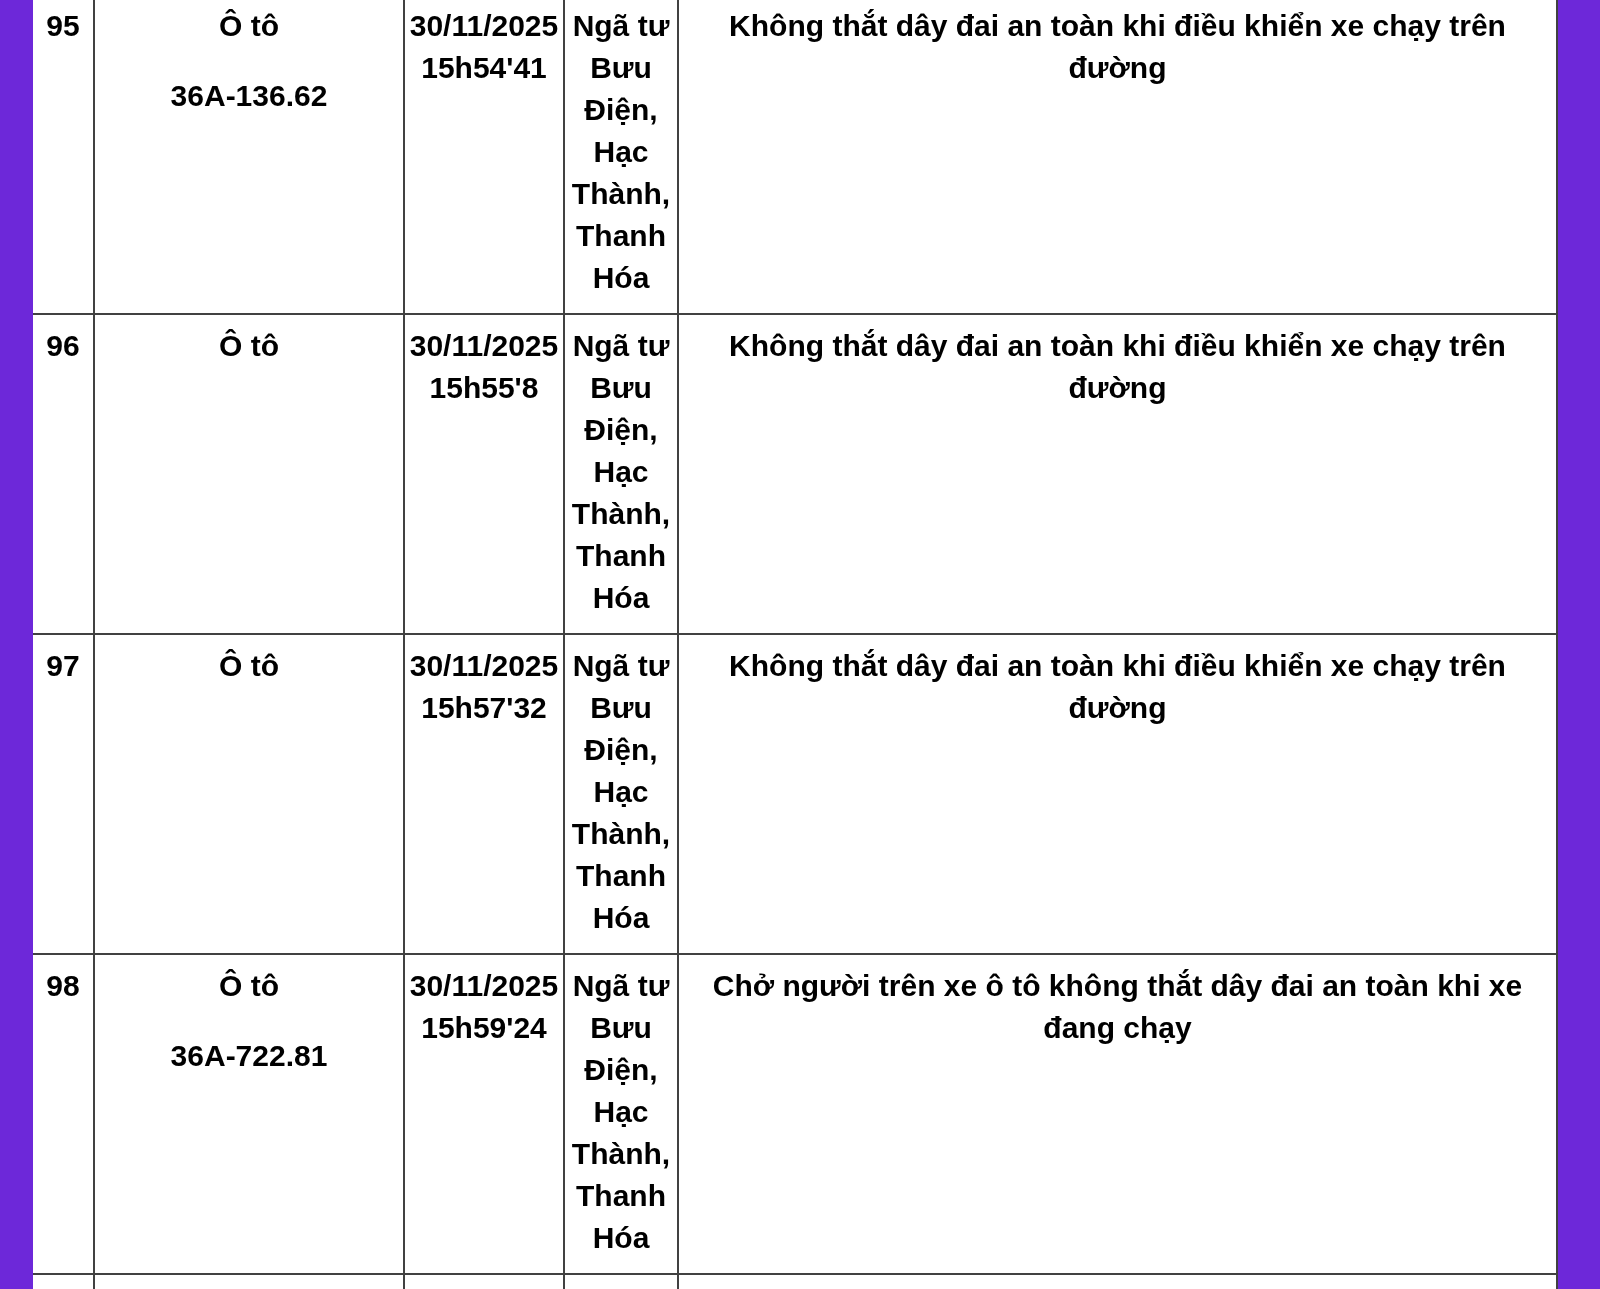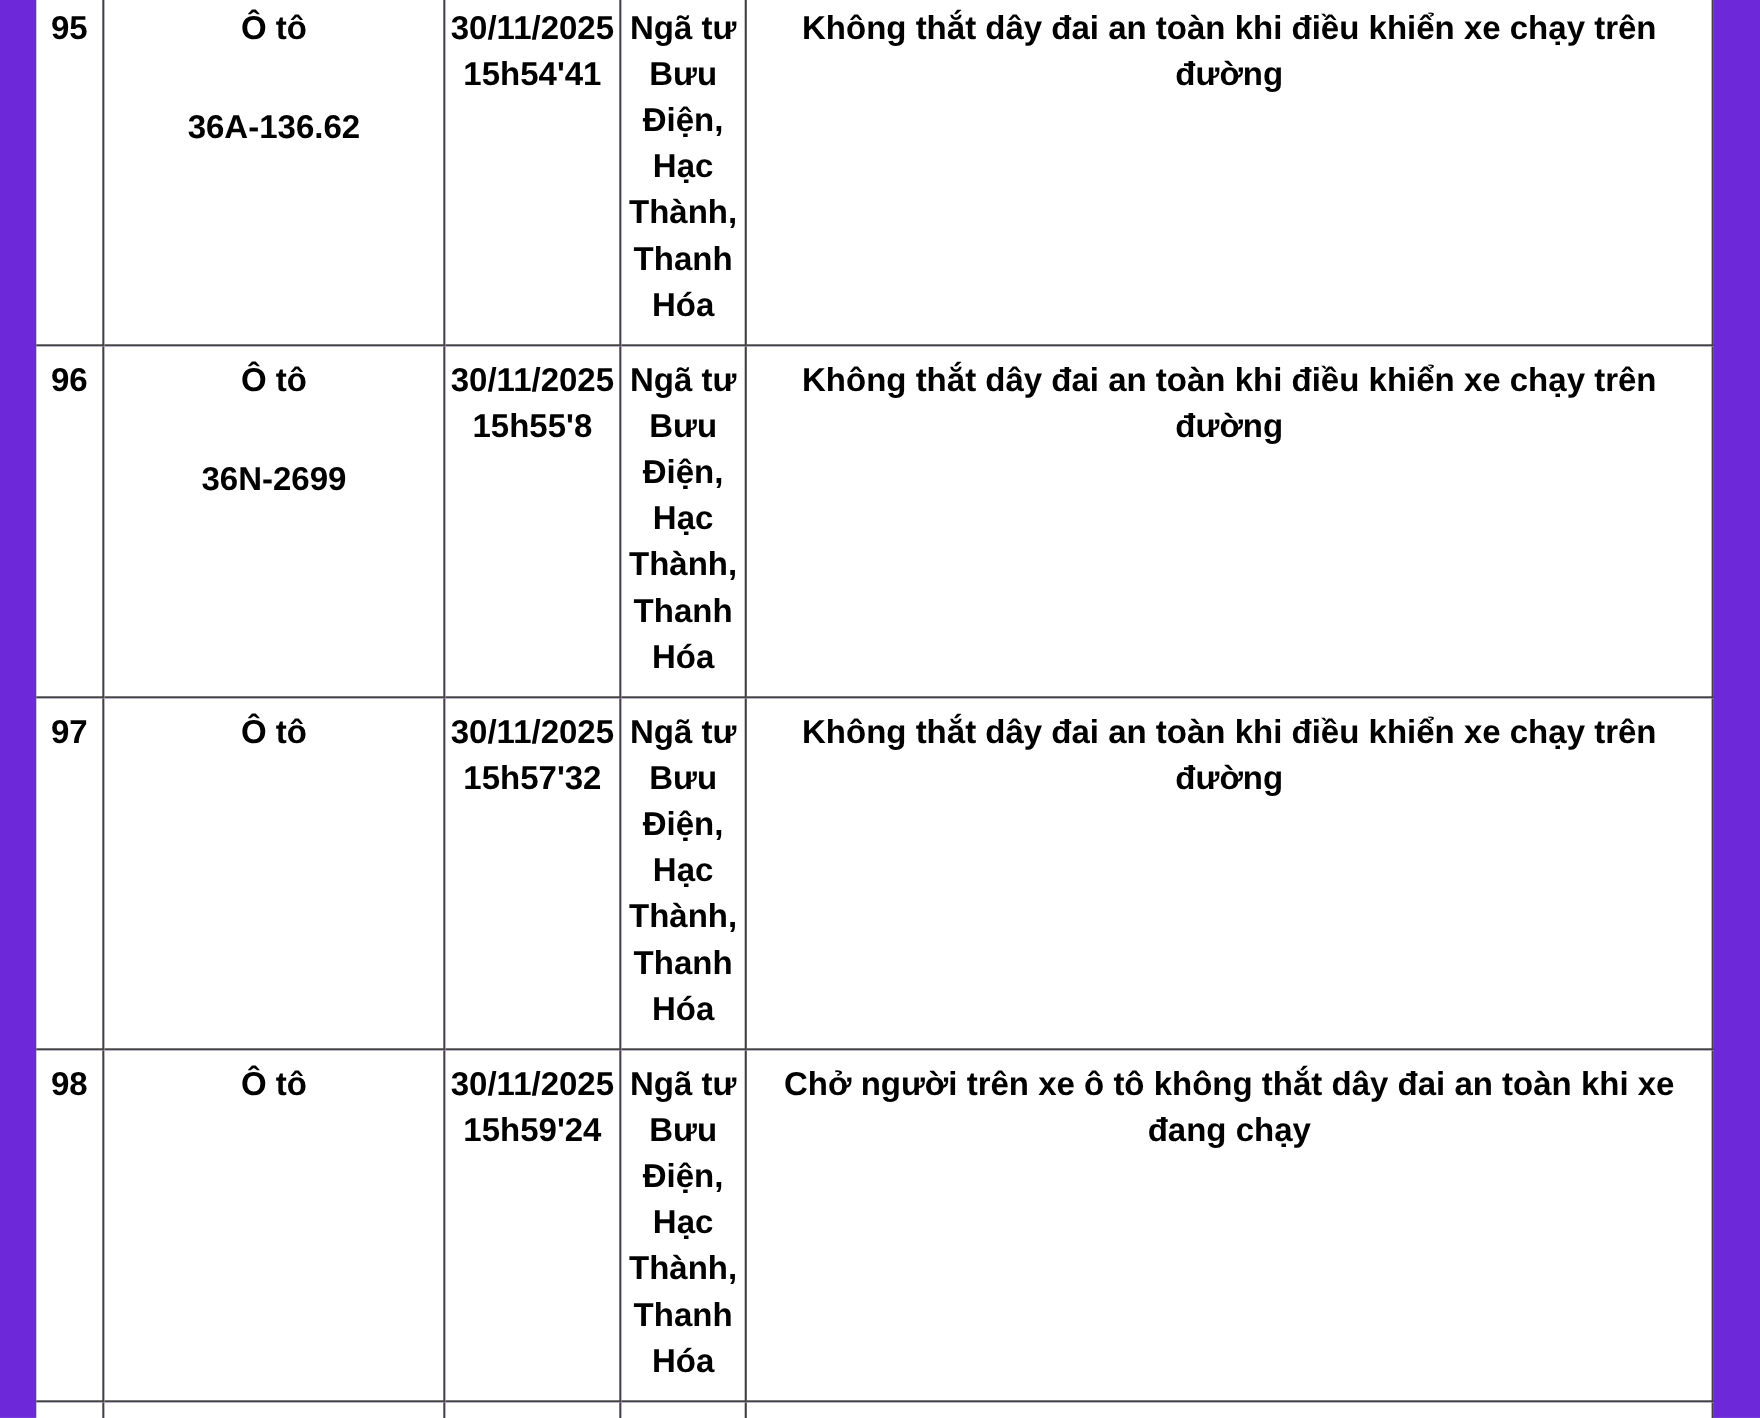--- a/index.html
+++ b/index.html
@@ -39,21 +39,21 @@
     padding-top: 10px;
     text-align: center;
     overflow: hidden;
     background: #ffffff;
   }
   .cell.c-no       { padding-left: 2px; padding-right: 2px; }
   .cell.c-vehicle  { padding-left: 6px; padding-right: 6px; }
   .cell.c-datetime { padding-left: 2px; padding-right: 2px; }
   .cell.c-location { padding-left: 2px; padding-right: 2px; }
   .cell.c-violation{ padding-left: 4px; padding-right: 4px; }
-  .plate { margin-top: 48px; }
+  .plate { margin-top: 28px; }
   .vtime { }
   
   .trow.partial .cell { border-bottom: none; height: 340px; }
 </style>
 </head>
 <body>
 
 <div class="page">
   <div class="vtable">
 
@@ -68,21 +68,20 @@
         <div class="vtime">15h54'41</div>
       </div>
       <div class="cell c-location">Ngã tư Bưu Điện, Hạc Thành, Thanh Hóa</div>
       <div class="cell c-violation">Không thắt dây đai an toàn khi điều khiển xe chạy trên đường</div>
     </div>
 
     <div class="trow">
       <div class="cell c-no">96</div>
       <div class="cell c-vehicle">
         <div>Ô tô</div>
-        <div class="plate">36N-2699</div>
       </div>
       <div class="cell c-datetime">
         <div>30/11/2025</div>
         <div class="vtime">15h55'8</div>
       </div>
       <div class="cell c-location">Ngã tư Bưu Điện, Hạc Thành, Thanh Hóa</div>
       <div class="cell c-violation">Không thắt dây đai an toàn khi điều khiển xe chạy trên đường</div>
     </div>
 
     <div class="trow">
@@ -95,20 +94,21 @@
         <div class="vtime">15h57'32</div>
       </div>
       <div class="cell c-location">Ngã tư Bưu Điện, Hạc Thành, Thanh Hóa</div>
       <div class="cell c-violation">Không thắt dây đai an toàn khi điều khiển xe chạy trên đường</div>
     </div>
 
     <div class="trow">
       <div class="cell c-no">98</div>
       <div class="cell c-vehicle">
         <div>Ô tô</div>
+        <div class="plate">36A-722.81</div>
       </div>
       <div class="cell c-datetime">
         <div>30/11/2025</div>
         <div class="vtime">15h59'24</div>
       </div>
       <div class="cell c-location">Ngã tư Bưu Điện, Hạc Thành, Thanh Hóa</div>
       <div class="cell c-violation">Chở người trên xe ô tô không thắt dây đai an toàn khi xe đang chạy</div>
     </div>
 
     <div class="trow partial">

